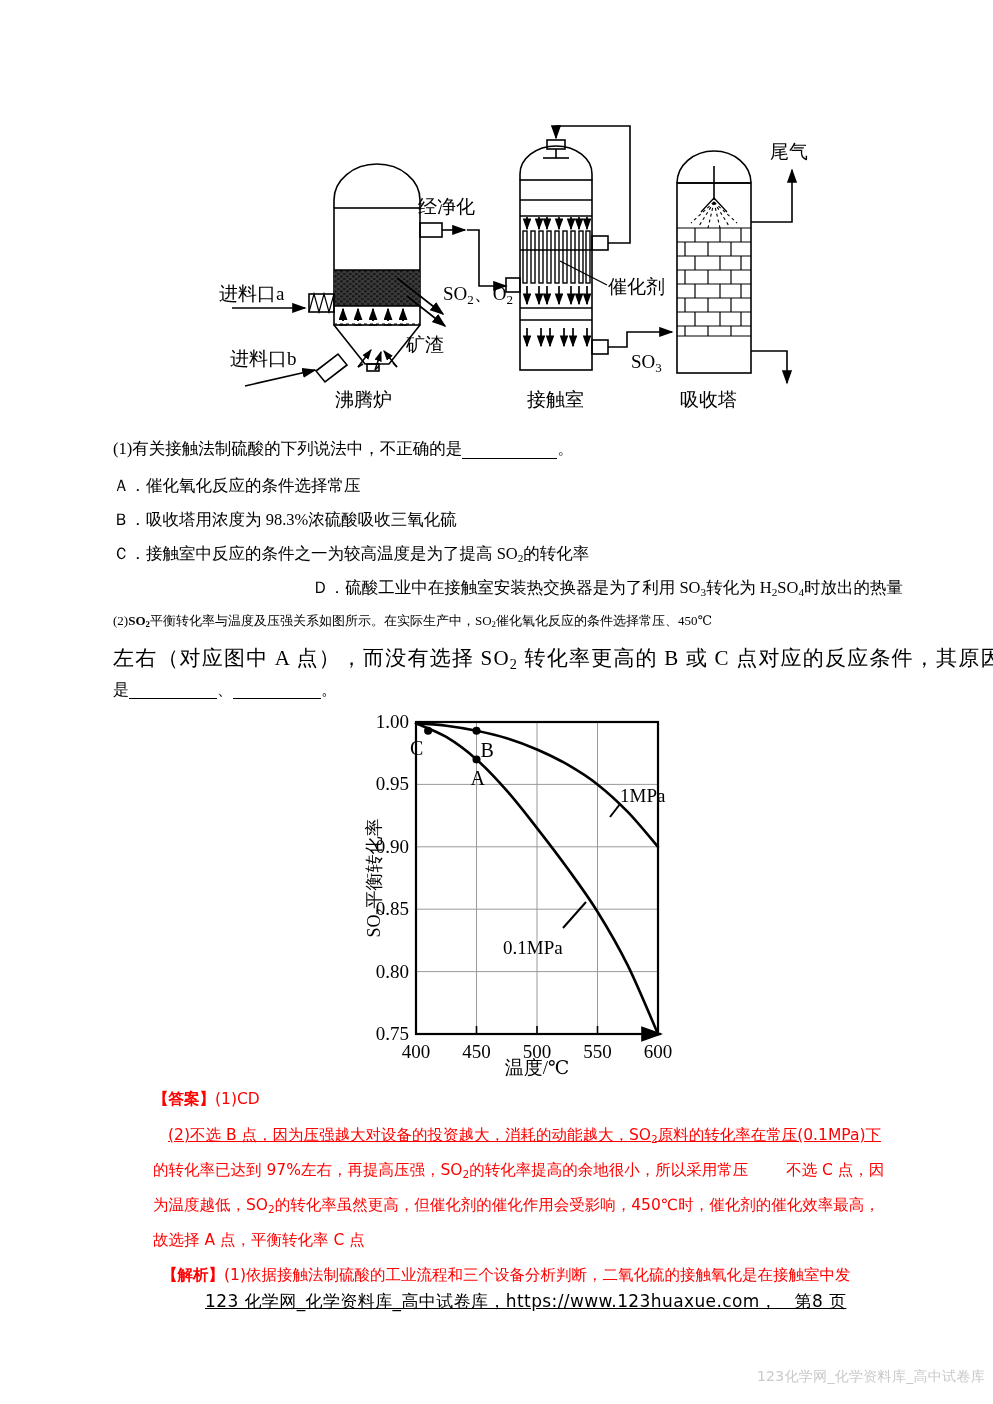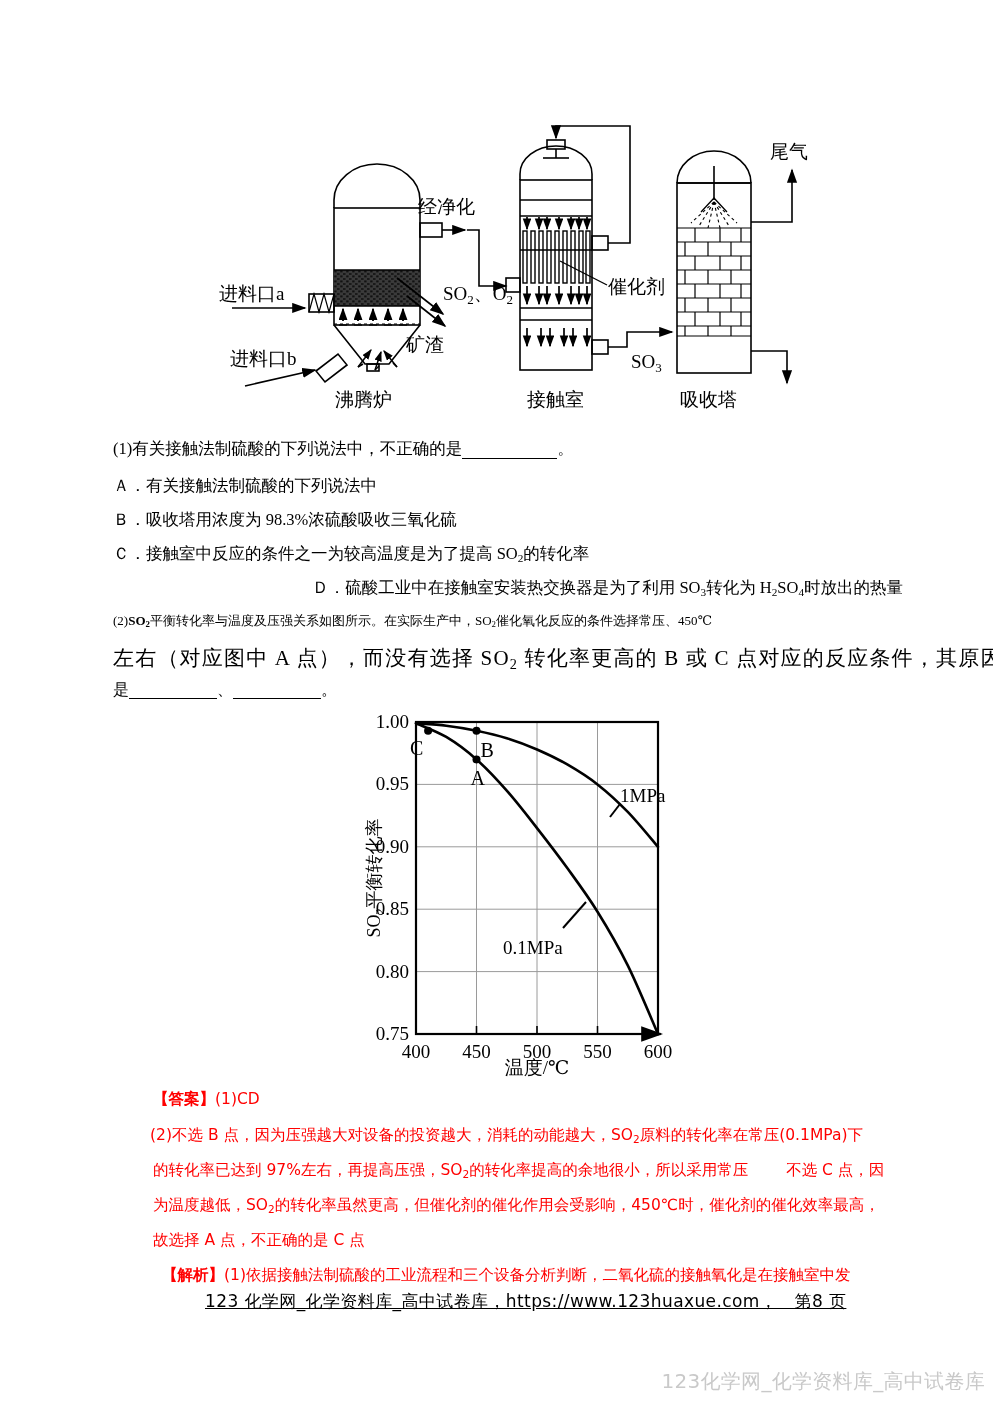--- a/index.html
+++ b/index.html
@@ -84,21 +84,21 @@
     color: #000;
     font-family: "DejaVu Sans", "Liberation Sans", sans-serif;
     letter-spacing: 0.4px;
     white-space: nowrap;
     text-decoration: underline;
   }
   .watermark {
     position: absolute;
     right: 8px;
     top: 1368px;
-    font-size: 20px;
+    font-size: 14px;
     color: #c9c9c9;
     font-family: "DejaVu Sans", "Liberation Sans", sans-serif;
     letter-spacing: 0.3px;
     white-space: nowrap;
   }
 </style>
 </head>
 <body>
 
 <div class="page">
@@ -307,21 +307,21 @@
         <text x="505" y="288">吸收塔</text>
       </g>
     </svg>
   </div>
 
   <div class="qtext" style="top:441px;">
     <span>(1)有关接触法制硫酸的下列说法中，不正确的是</span><span class="blank" style="width:95px;">&nbsp;</span><span>。</span>
   </div>
 
   <div class="qtext" style="top:478px;">
-    <span>Ａ．有关接触法制硫酸的下列说法中</span>
+    <span>Ａ．催化氧化反应的条件选择常压</span>
   </div>
   <div class="qtext" style="top:512px;">
     <span>Ｂ．吸收塔用浓度为 98.3%浓硫酸吸收三氧化硫</span>
   </div>
   <div class="qtext" style="top:546px;">
     <span>Ｃ．接触室中反应的条件之一为较高温度是为了提高 SO<sub>2</sub>的转化率</span>
   </div>
   <div class="qtext" style="top:580px;text-align:right;">
     <span>Ｄ．硫酸工业中在接触室安装热交换器是为了利用 SO<sub>3</sub>转化为 H<sub>2</sub>SO<sub>4</sub>时放出的热量</span>
   </div>
@@ -394,34 +394,34 @@
 
       <text id="xaxis-title" x="179" y="362" text-anchor="middle" font-family="Liberation Serif, DejaVu Serif, serif" font-size="19">温度/℃</text>
       <text x="22" y="166" text-anchor="middle" transform="rotate(-90 22 166)" font-family="Liberation Serif, DejaVu Serif, serif" font-size="18">SO<tspan font-size="12" dy="4">2</tspan><tspan dy="-4">平衡转化率</tspan></text>
     </svg>
   </div>
 
   <div class="atext" style="top:1092px;">
     <b>【答案】</b><span>(1)CD</span>
   </div>
 
-  <div class="atext" style="top:1128px; left:110px;">
+  <div class="atext" style="top:1128px; left:128px;text-decoration:underline;">
     <span>(2)不选 B 点，因为压强越大对设备的投资越大，消耗的动能越大，SO<sub>2</sub>原料的转化率在常压(0.1MPa)下</span>
   </div>
 
   <div class="atext" style="top:1163px;">
     <span>的转化率已达到 97%左右，再提高压强，SO<sub>2</sub>的转化率提高的余地很小，所以采用常压</span><span style="display:inline-block;width:38px;"></span><span>不选 C 点，因</span>
   </div>
 
   <div class="atext" style="top:1198px;">
     <span>为温度越低，SO<sub>2</sub>的转化率虽然更高，但催化剂的催化作用会受影响，450℃时，催化剂的催化效率最高，</span>
   </div>
 
   <div class="atext" style="top:1233px;">
-    <span>故选择 A 点，不正确的是 C 点</span>
+    <span>故选择 A 点，平衡转化率 C 点</span>
   </div>
 
   <div class="atext" style="top:1268px; left:122px;">
     <b>【解析】</b><span>(1)依据接触法制硫酸的工业流程和三个设备分析判断，二氧化硫的接触氧化是在接触室中发</span>
   </div>
 
   <div class="footer">123 化学网_化学资料库_高中试卷库，https://www.123huaxue.com，　第8 页</div>
   <div class="watermark">123化学网_化学资料库_高中试卷库</div>
 
 </div>

